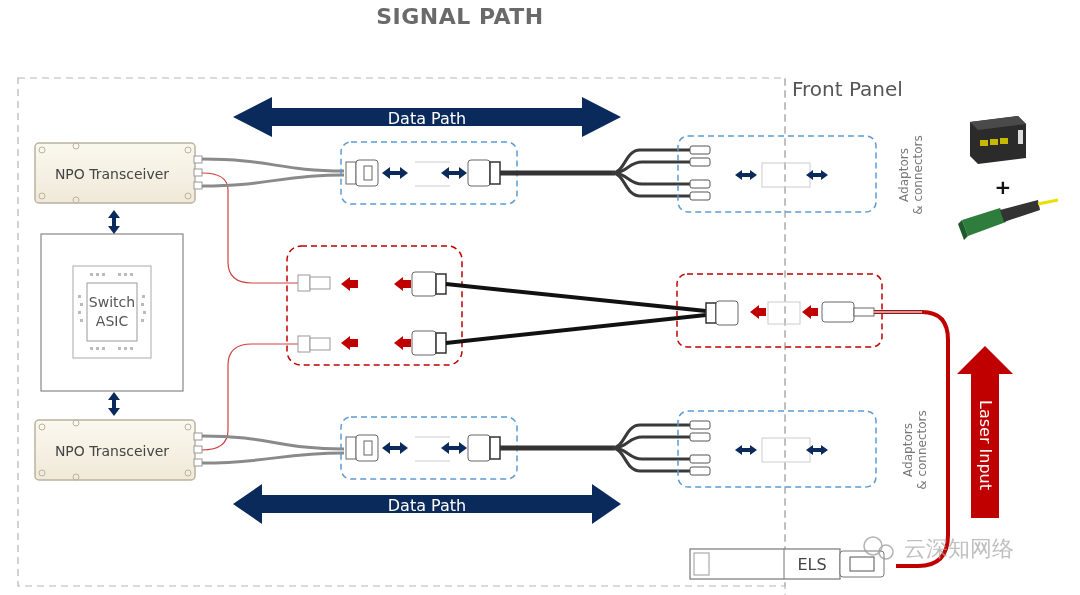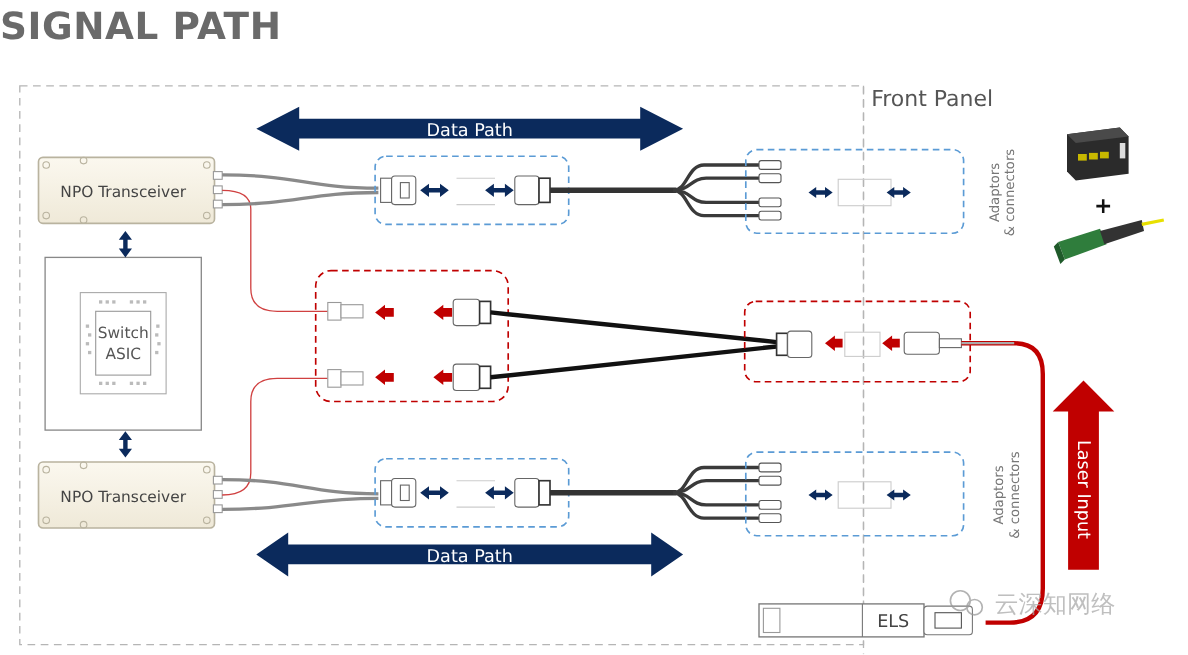--- a/index.html
+++ b/index.html
@@ -1,18 +1,18 @@
 <!DOCTYPE html>
 <html><head>
 <meta charset="utf-8">
 <style>
   html,body{margin:0;padding:0;background:#fff;}
   body{width:1080px;height:595px;position:relative;overflow:hidden;font-family:"Liberation Sans","DejaVu Sans",sans-serif;}
   .abs{position:absolute;}
-  #title{left:0;width:920px;top:4px;font-family:"DejaVu Sans",sans-serif;font-weight:bold;font-size:34px;color:#6a6a6a;letter-spacing:0.5px;}
+  #title{left:0;width:920px;top:4px;text-align:center;font-family:"DejaVu Sans",sans-serif;font-weight:bold;font-size:22px;color:#6a6a6a;letter-spacing:0.5px;}
   svg{position:absolute;left:0;top:0;}
   .lbl{font-family:"DejaVu Sans",sans-serif;}
 </style>
 </head>
 <body>
 
 <div id="title" class="abs">SIGNAL PATH</div>
 
 <svg width="1080" height="595" viewBox="0 0 1080 595">
   <defs>

